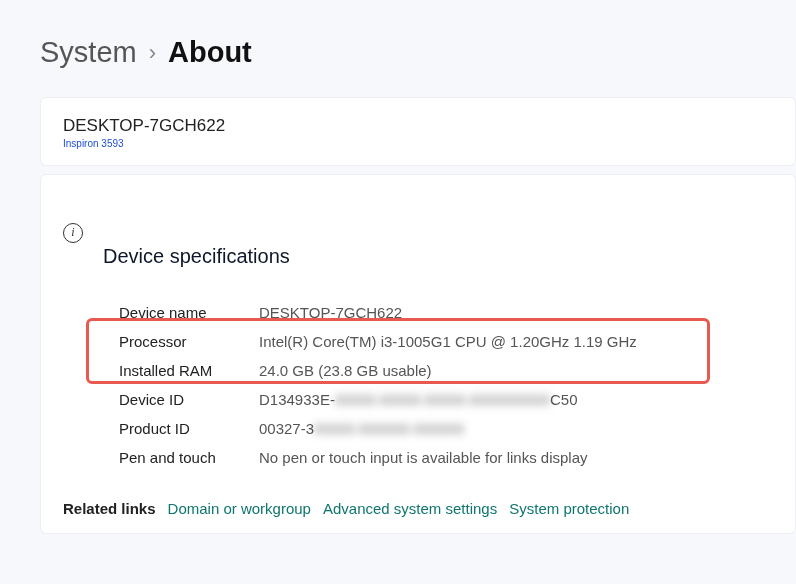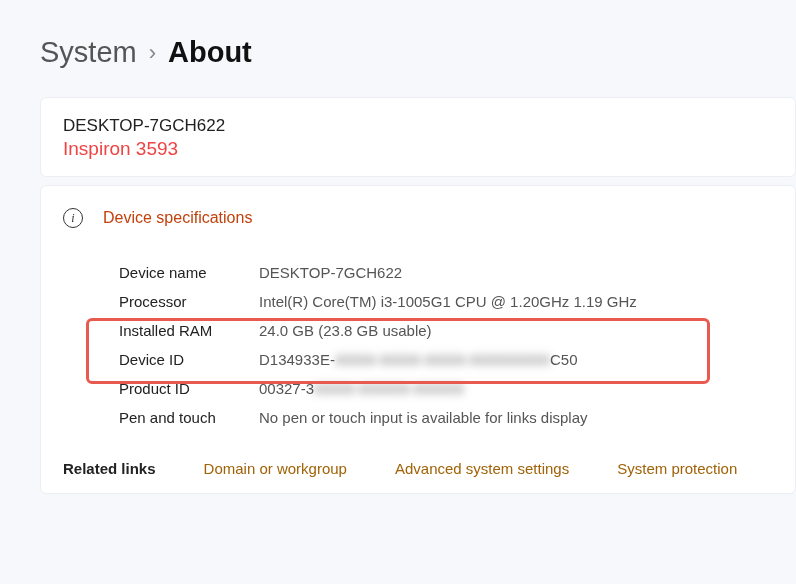--- a/index.html
+++ b/index.html
@@ -36,22 +36,22 @@
       border-radius: 6px;
       margin: 0 0 8px 40px;
       padding: 18px 22px 16px 22px;
     }
     .device-name {
       font-size: 17px;
       font-weight: 400;
       color: #222;
     }
     .device-model {
-      font-size: 19px;
-      color: #ef4444;
+      font-size: 10px;
+      color: #1d4ed8;
       margin-top: 2px;
     }
     .spec-card {
       background: #fff;
       border: 1px solid #eceef3;
       border-radius: 6px;
       margin: 0 0 0 40px;
       padding: 22px 22px 16px 22px;
     }
     .spec-header {
@@ -68,22 +68,23 @@
       display: flex;
       align-items: center;
       justify-content: center;
       font-size: 12px;
       font-style: italic;
       font-family: Georgia, serif;
       color: #333;
       flex-shrink: 0;
     }
     .spec-title {
-      font-size: 16px;
-      color: #c2410c;
+      font-size: 20px;
+      color: #0f172a;
+      margin-top: 48px;
     }
     .spec-table {
       margin-left: 56px;
     }
     .spec-row {
       display: flex;
       padding: 6px 0;
       font-size: 15px;
     }
     .spec-label {
@@ -109,23 +110,22 @@
       align-items: center;
       gap: 28px;
       padding: 24px 0 0 40px;
       font-size: 15px;
     }
     .related-label {
       font-weight: 600;
       color: #222;
     }
     .link {
-      color: #a16207;
+      color: #0f766e;
       cursor: pointer;
-      margin-left: 36px;
     }
     .blur {
       filter: blur(4px);
       user-select: none;
     }
   </style>
 </head>
 <body>
 
 <div class="breadcrumb">

